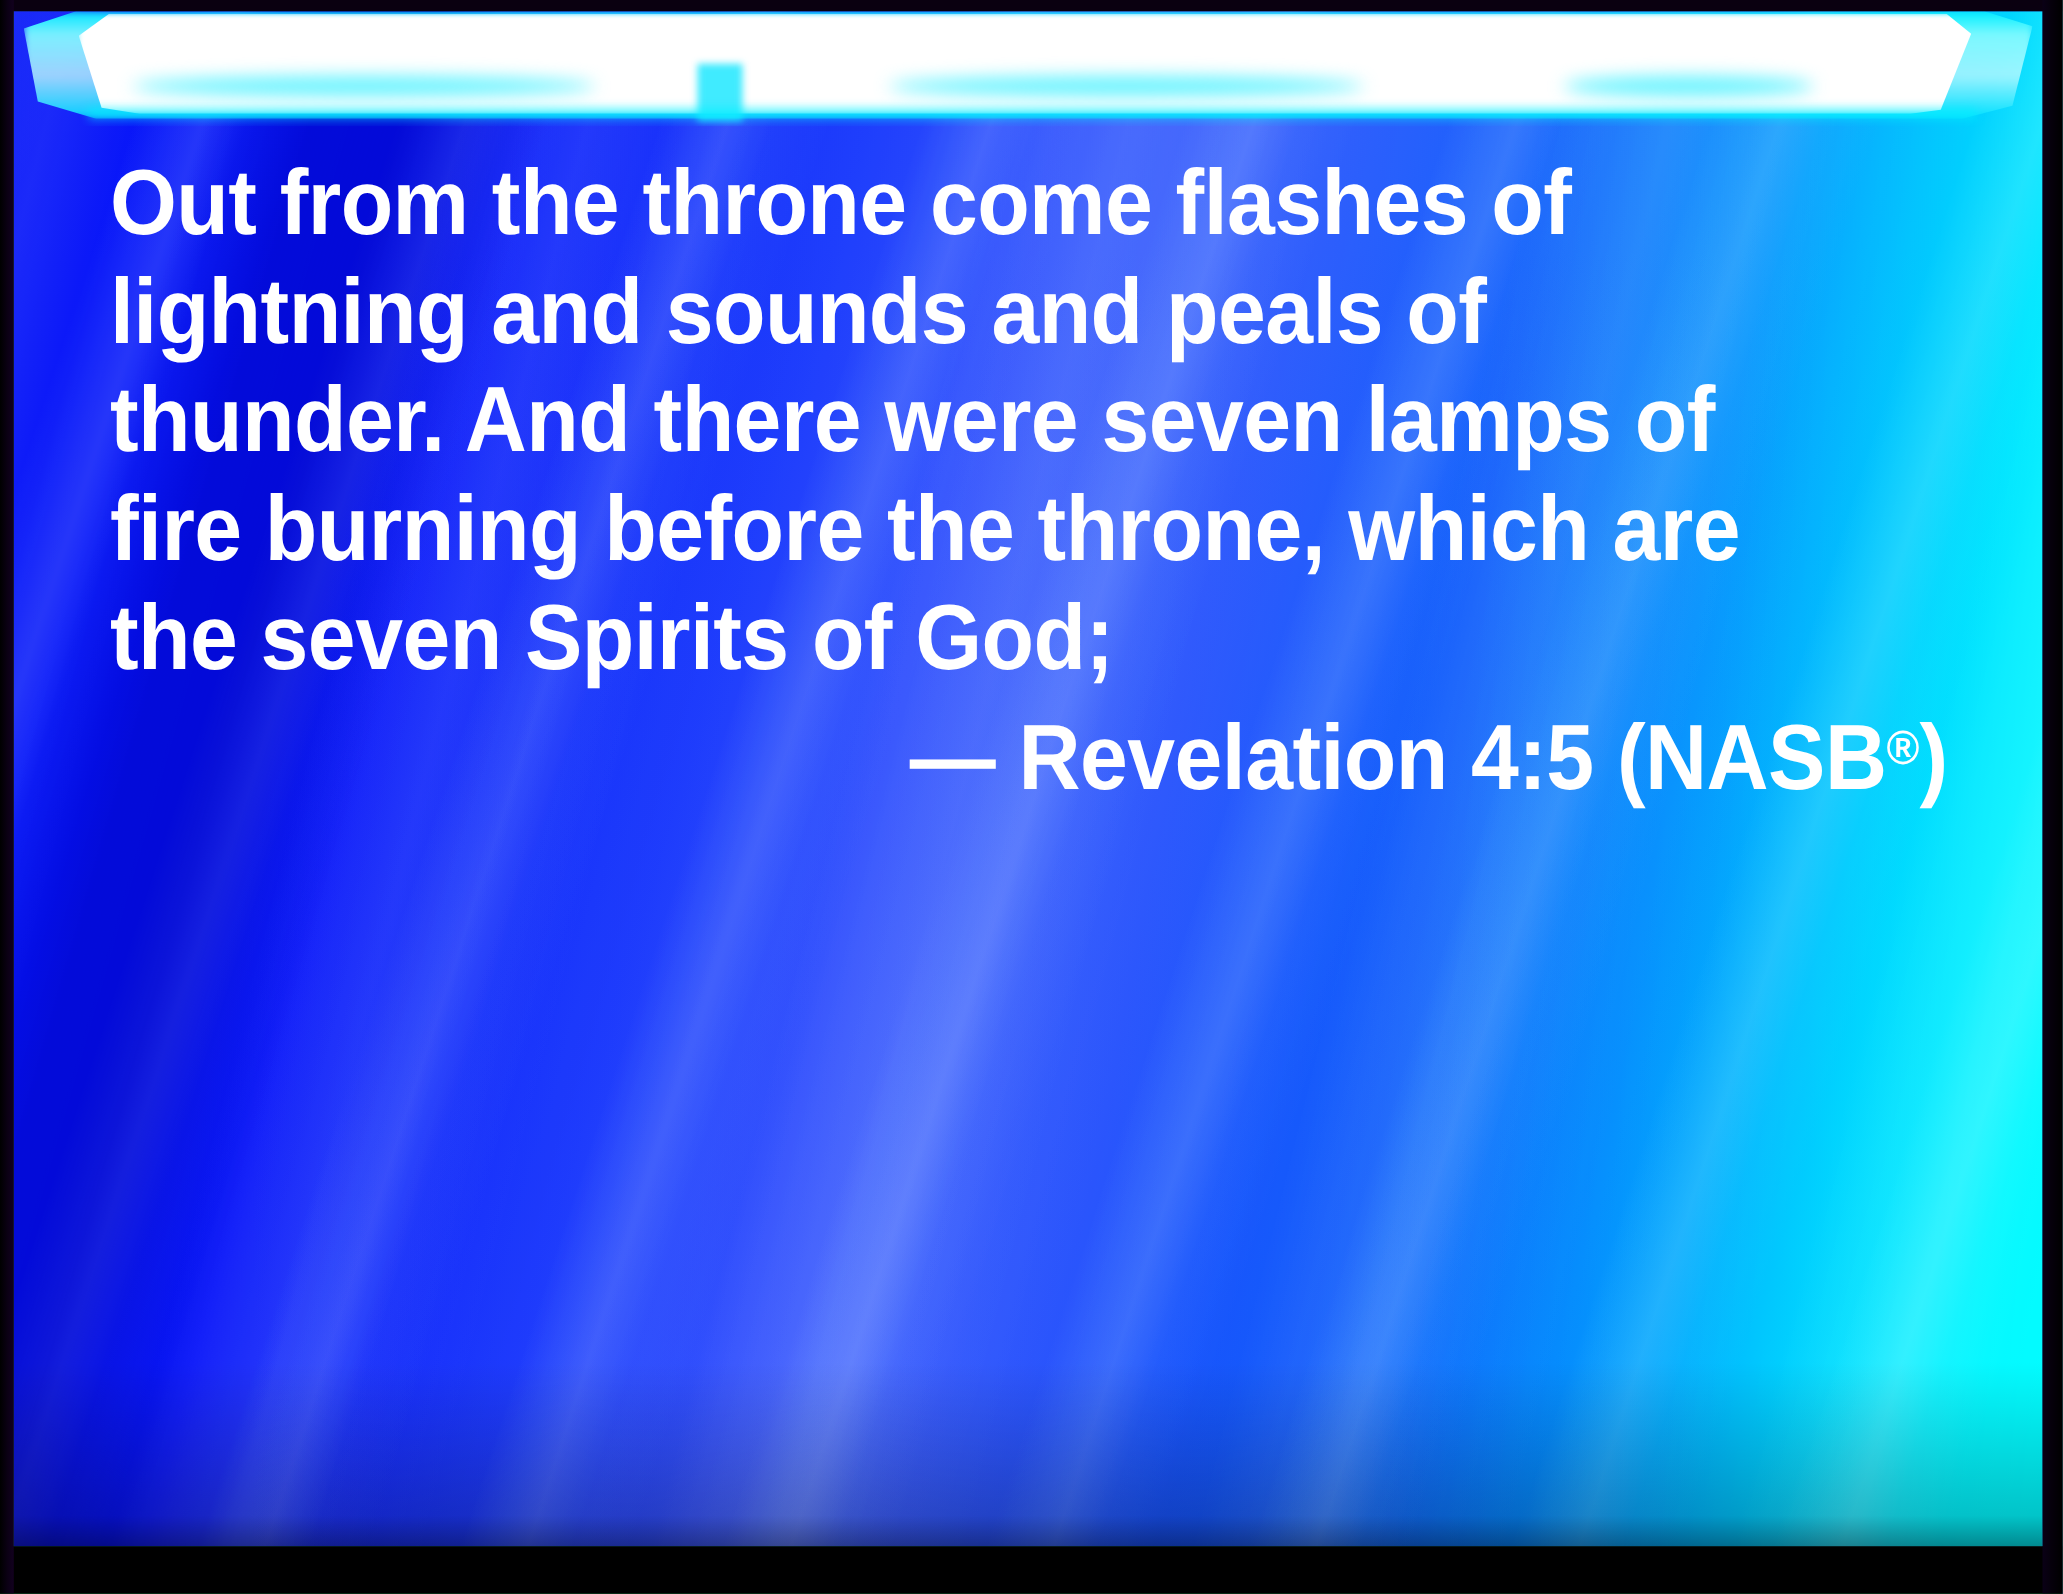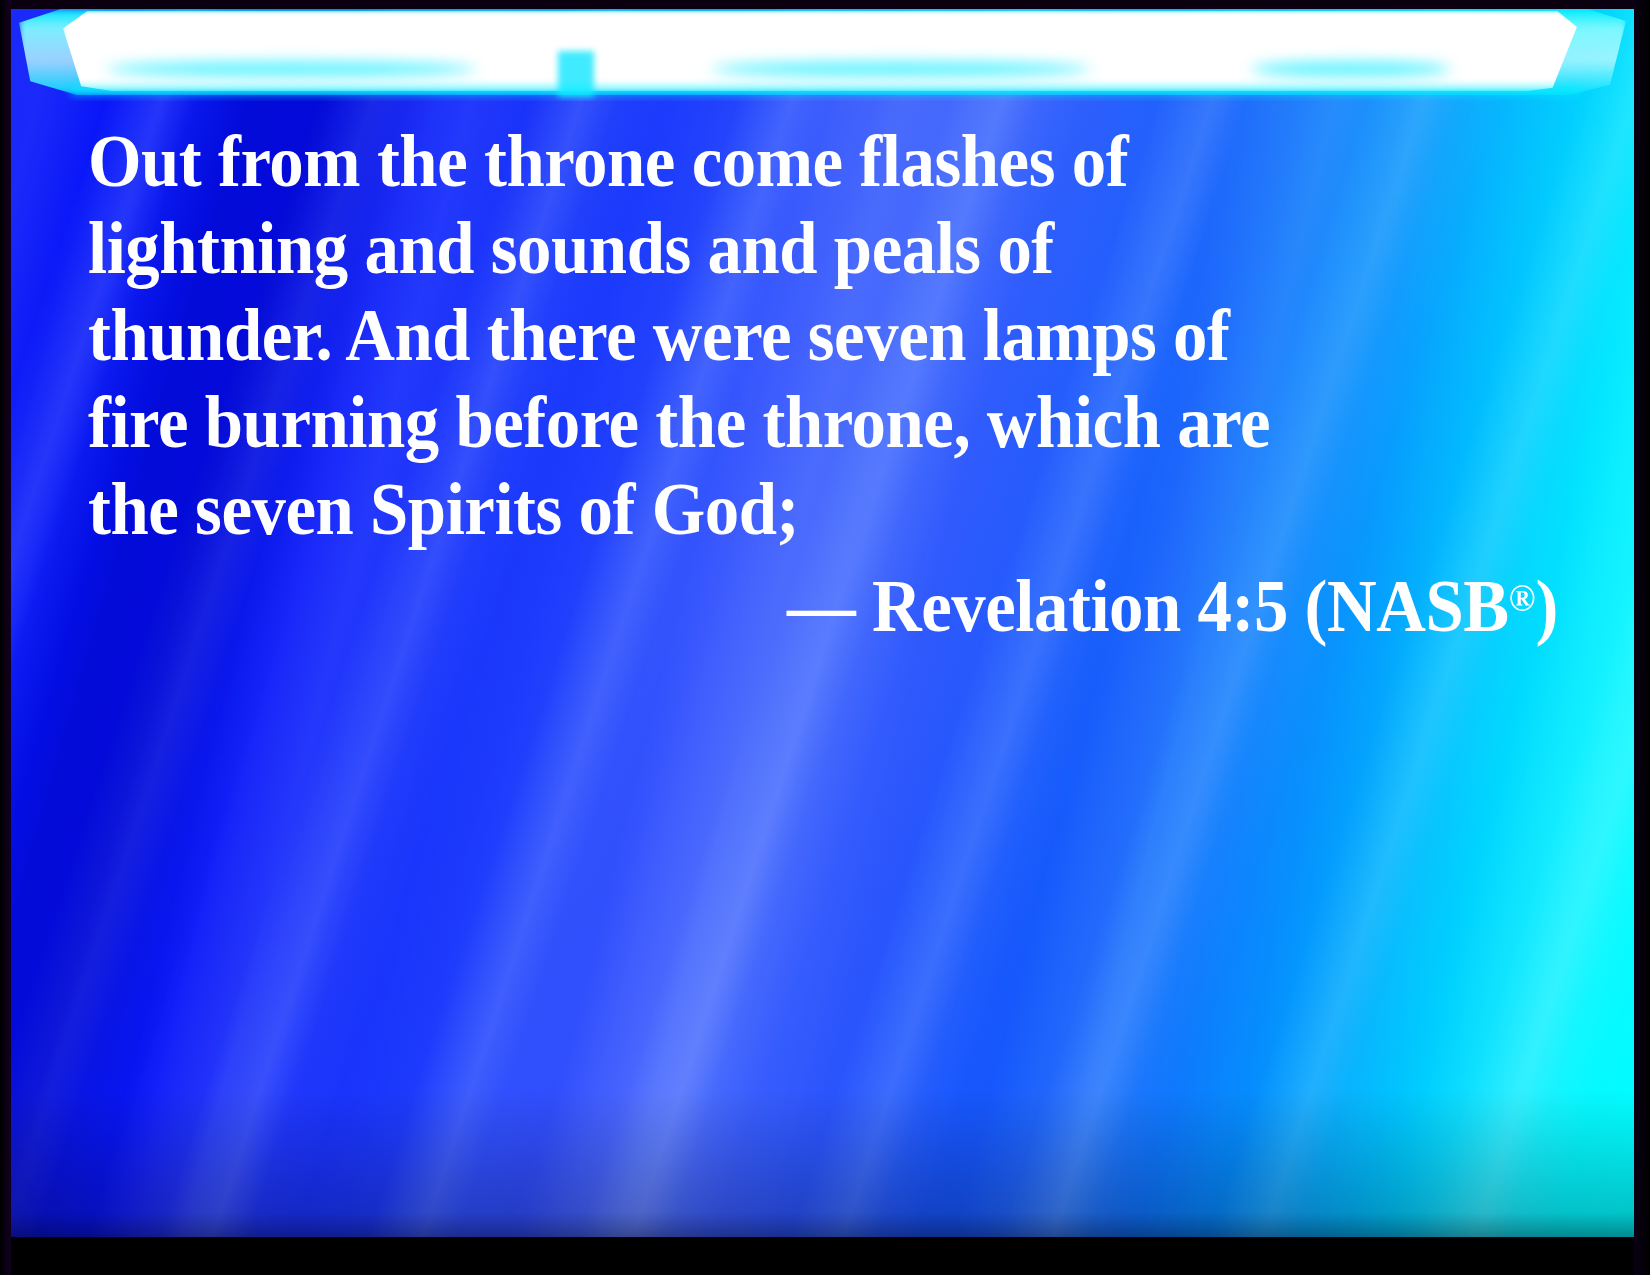--- a/index.html
+++ b/index.html
@@ -8,21 +8,21 @@
     padding: 0;
     background: #000000;
   }
 
   .slide {
     position: relative;
     width: 1650px;
     height: 1275px;
     background: #15803d;
     overflow: hidden;
-    font-family: Liberation Serif, serif;
+    font-family: Liberation Sans, sans-serif;
   }
 
   
   .frame-top    { position:absolute; left:0; top:0;    width:1650px; height:9px;  background:#0a0010; z-index:40; }
   .frame-bottom { position:absolute; left:0; bottom:0; width:1650px; height:38px; background:#000000; z-index:40; }
   .frame-left   { position:absolute; left:0; top:0;    width:11px;   height:1275px;
                   background:linear-gradient(90deg,#000000 0%,#0b0014 55%,#12001f 100%); z-index:40; }
   .frame-right  { position:absolute; right:0; top:0;   width:16px;   height:1275px;
                   background:linear-gradient(270deg,#000000 0%,#06000c 60%,#0a0016 100%); z-index:40; }
 

